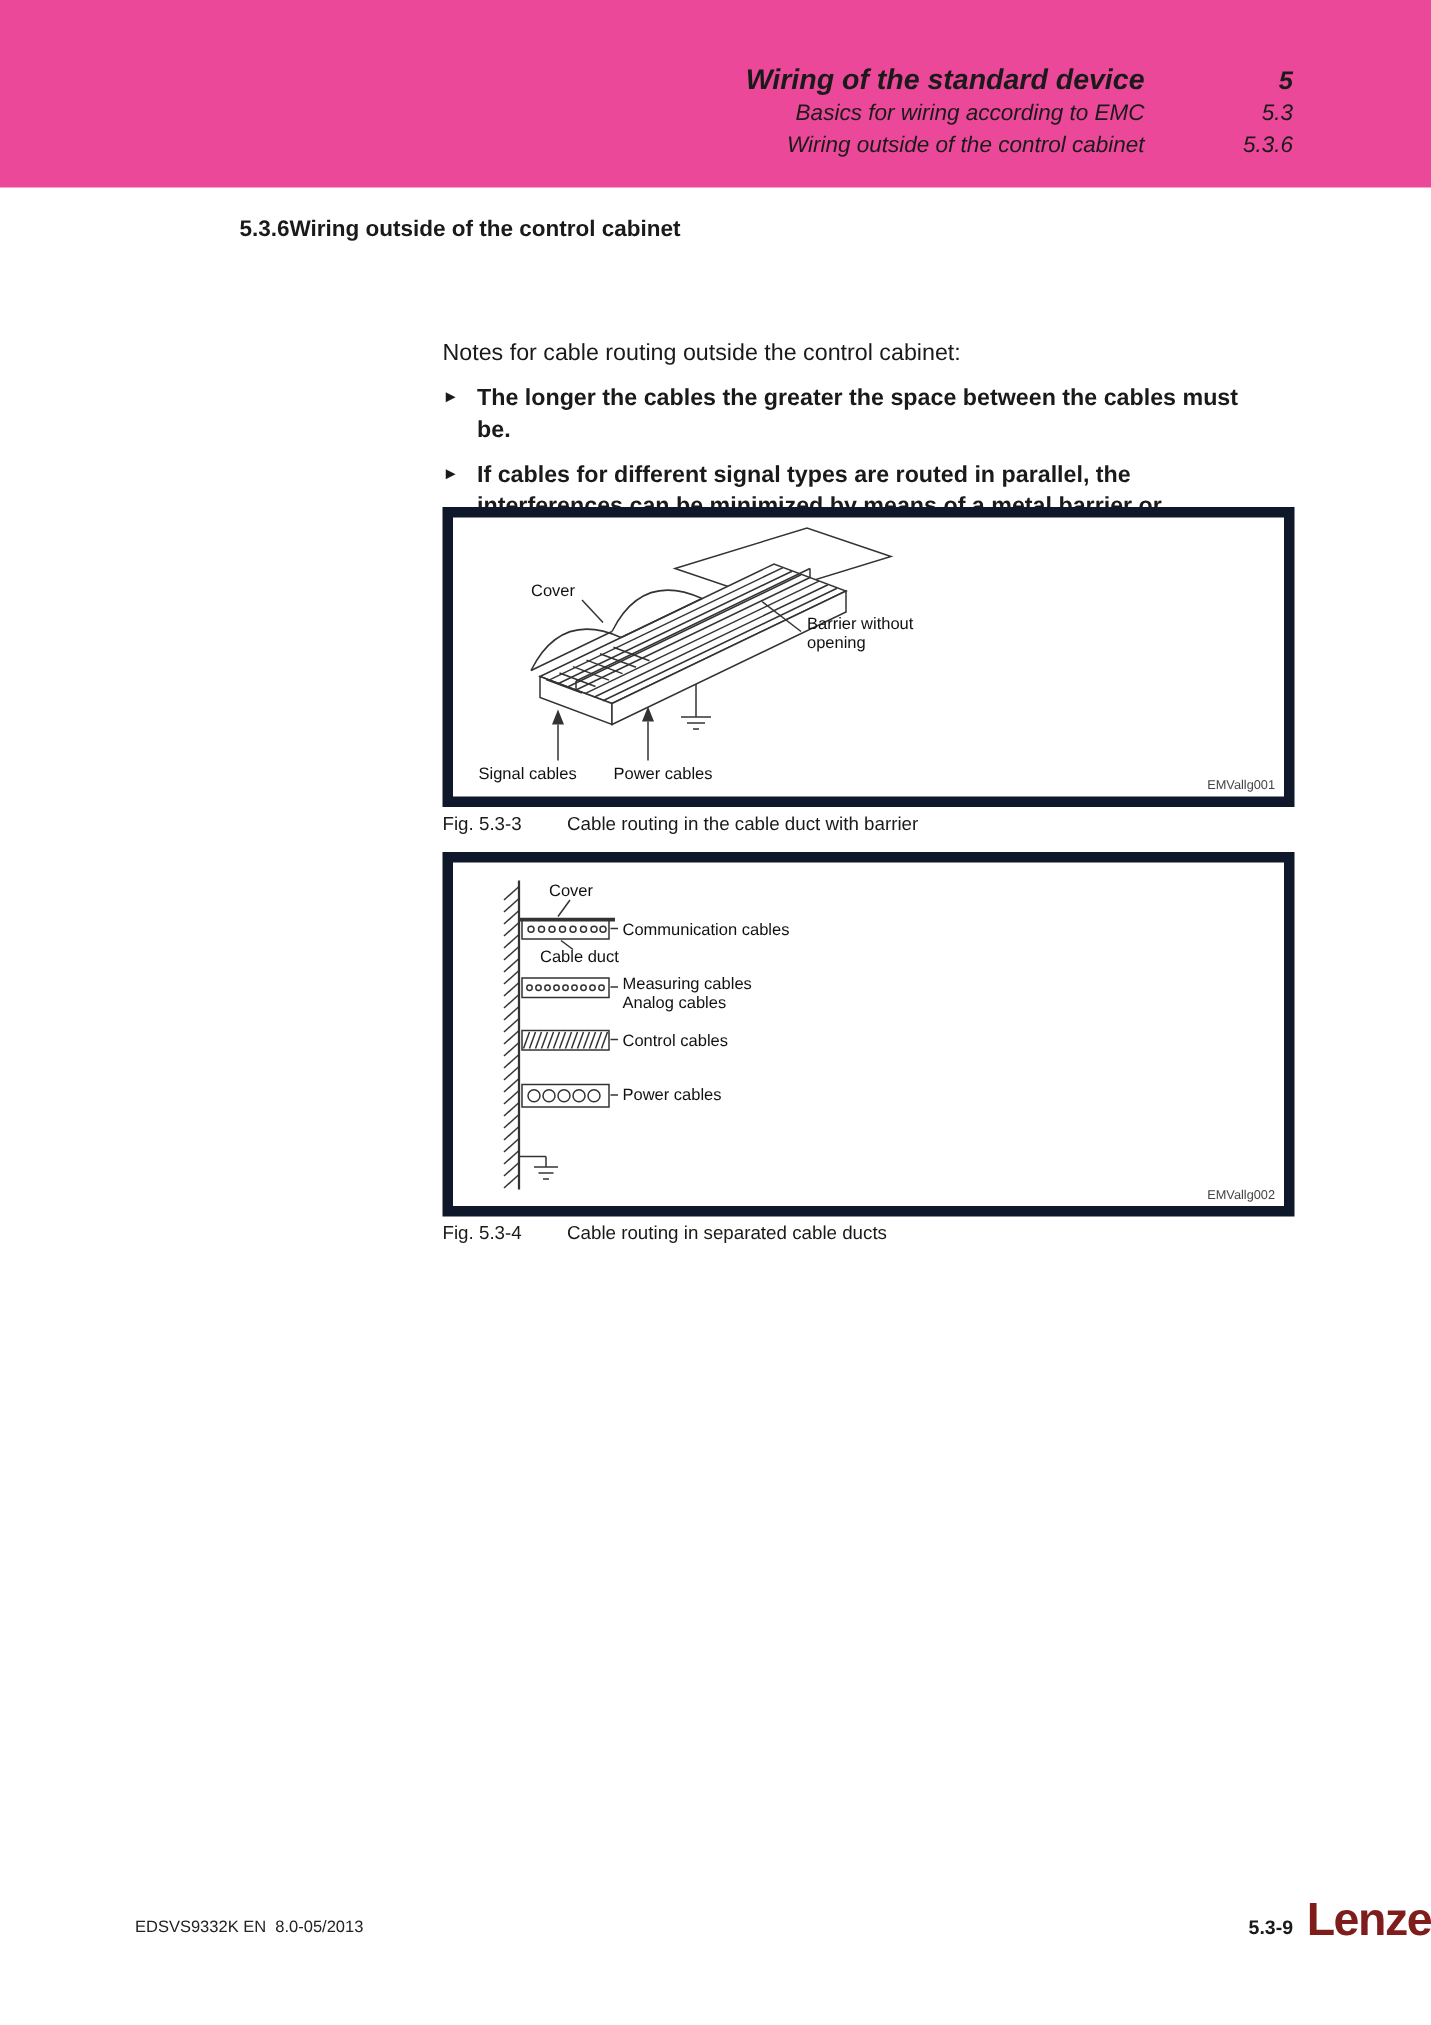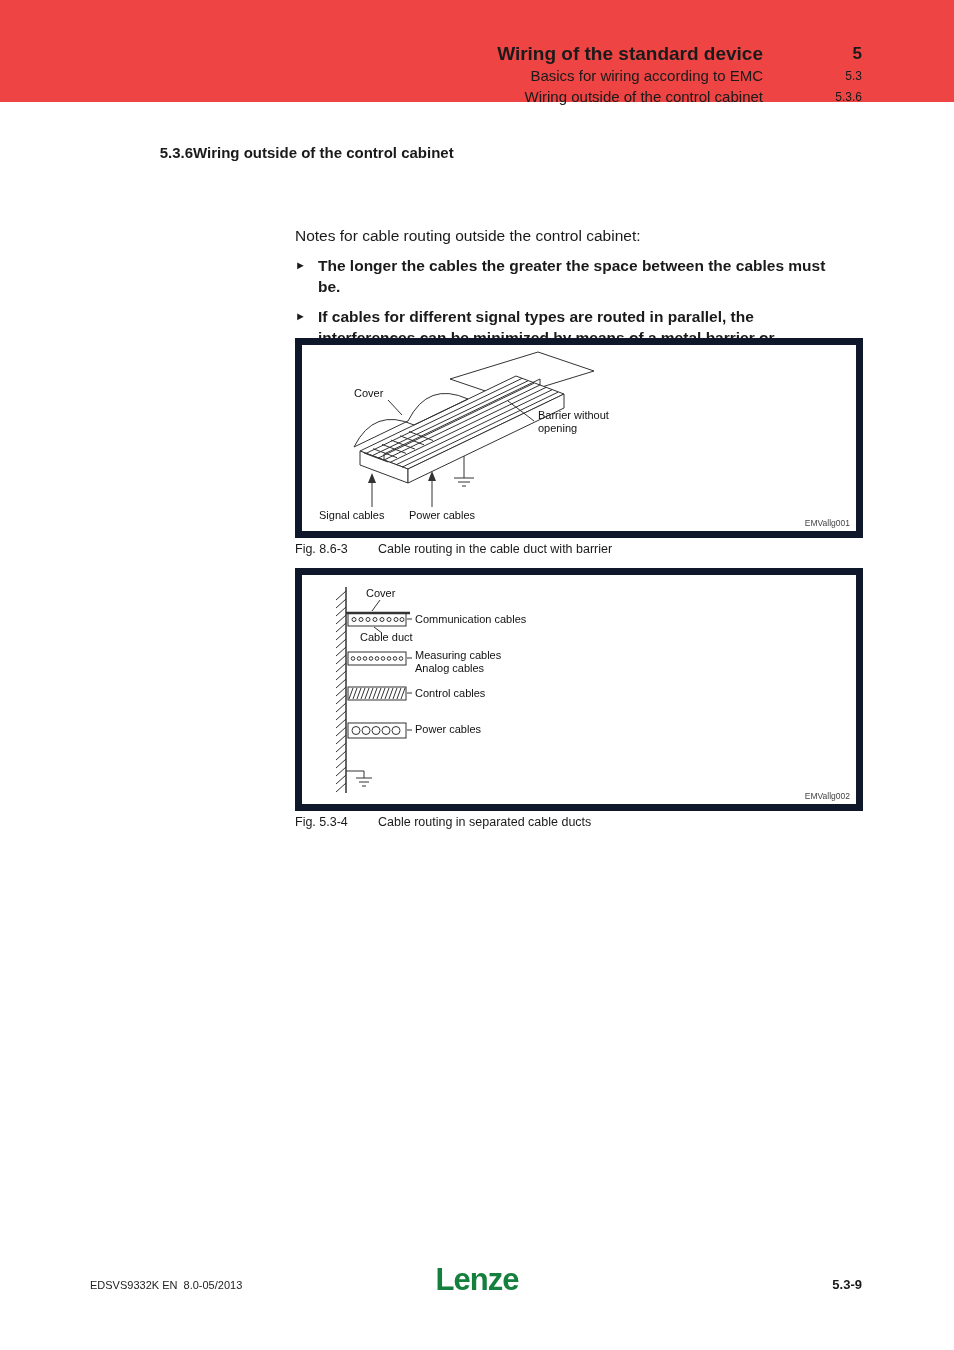--- a/index.html
+++ b/index.html
@@ -4,29 +4,30 @@
 <style>
   * { margin:0; padding:0; box-sizing:border-box; }
   html,body { background:#888; }
   .page {
     position:relative; width:954px; height:1350px; margin:0 auto;
     background:#ffffff; overflow:hidden;
     font-family:"Liberation Sans", sans-serif; color:#1a1a1a;
   }
   
   .header {
-    position:absolute; top:0; left:0; width:954px; height:102px;
-    background:#ef4444;
+    position:absolute; top:0; left:0; width:954px; height:125px;
+    background:#ec4899;
+    font-style:italic;
   }
   .header-titles { position:absolute; top:41px; right:191px; text-align:right; }
   .h-title { font-size:19px; font-weight:bold; line-height:25px; white-space:nowrap; }
   .h-sub   { font-size:15px; line-height:20.5px; white-space:nowrap; }
   .header-nums { position:absolute; top:41px; right:92px; text-align:right; }
   .h-num-title { font-size:17px; font-weight:bold; line-height:25px; }
-  .h-num { font-size:12px; line-height:20.5px; }
+  .h-num { font-size:15px; line-height:20.5px; }
   
   .section-heading { position:absolute; top:144px; left:90px; font-size:15px; font-weight:bold;text-align:right; }
   .sec-num { display:inline-block; width:103px; }
   
   .content { position:absolute; top:181px; left:295px; width:560px; }
   .intro { font-size:15.5px; line-height:21px; margin-bottom:9px;margin-top:44px; }
   .bullet { display:flex; margin-bottom:9px; }
   .marker { width:23px; font-size:11px; line-height:21px; flex:0 0 23px; }
   .btext  { font-size:15.5px; line-height:21px; white-space:pre-line; width:532px;font-weight:bold; }
   
@@ -40,22 +41,22 @@
     position:absolute; right:6px; bottom:3px;
     font-size:8.5px; color:#444;
   }
   .caption { position:absolute; left:295px; display:flex; font-size:12.5px; }
   .caption.c1 { top:542px; }
   .caption.c2 { top:815px; }
   .cap-id { width:83px; flex:0 0 83px; }
   svg text { font-family:"Liberation Sans", sans-serif; }
   
   .footer-doc  { position:absolute; left:90px; top:1279px; font-size:11px; color:#222; white-space:pre; }
-  .footer-logo { position:absolute; left:0; top:1262px; width:954px; text-align:center;
-                 font-size:31px; font-weight:bold; letter-spacing:-1px; color:#15803d; }
+  .footer-logo { position:absolute; left:0; top:1262px; width:954px; text-align:right;
+                 font-size:31px; font-weight:bold; letter-spacing:-1px; color:#7f1d1d; }
   .footer-page { position:absolute; right:92px; top:1277px; font-size:13px; font-weight:bold; }
 </style>
 </head>
 <body>
 
 <div class="page">
 
   <header class="header">
     <div class="header-titles">
       <div class="h-title">Wiring of the standard device</div>
@@ -143,21 +144,21 @@
         <text x="236" y="74">Barrier without</text>
         <text x="236" y="87">opening</text>
         <text x="17" y="174">Signal cables</text>
         <text x="107" y="174">Power cables</text>
       </g>
     </svg>
     <span class="fig-code">EMVallg001</span>
   </div>
 
   <div class="caption c1">
-    <span class="cap-id">Fig. 8.6-3</span>
+    <span class="cap-id">Fig. 5.3-3</span>
     <span class="cap-text">Cable routing in the cable duct with barrier</span>
   </div>
 
   <div class="figbox f2">
     <svg viewBox="0 0 566 241" width="566" height="241">
       <g stroke="#333" stroke-width="1" fill="none">
 
         <line x1="44" y1="12" x2="44" y2="218" stroke-width="1.5"></line>
         <line x1="44" y1="16" x2="34" y2="25"></line>
           <line x1="44" y1="24" x2="34" y2="33"></line>

